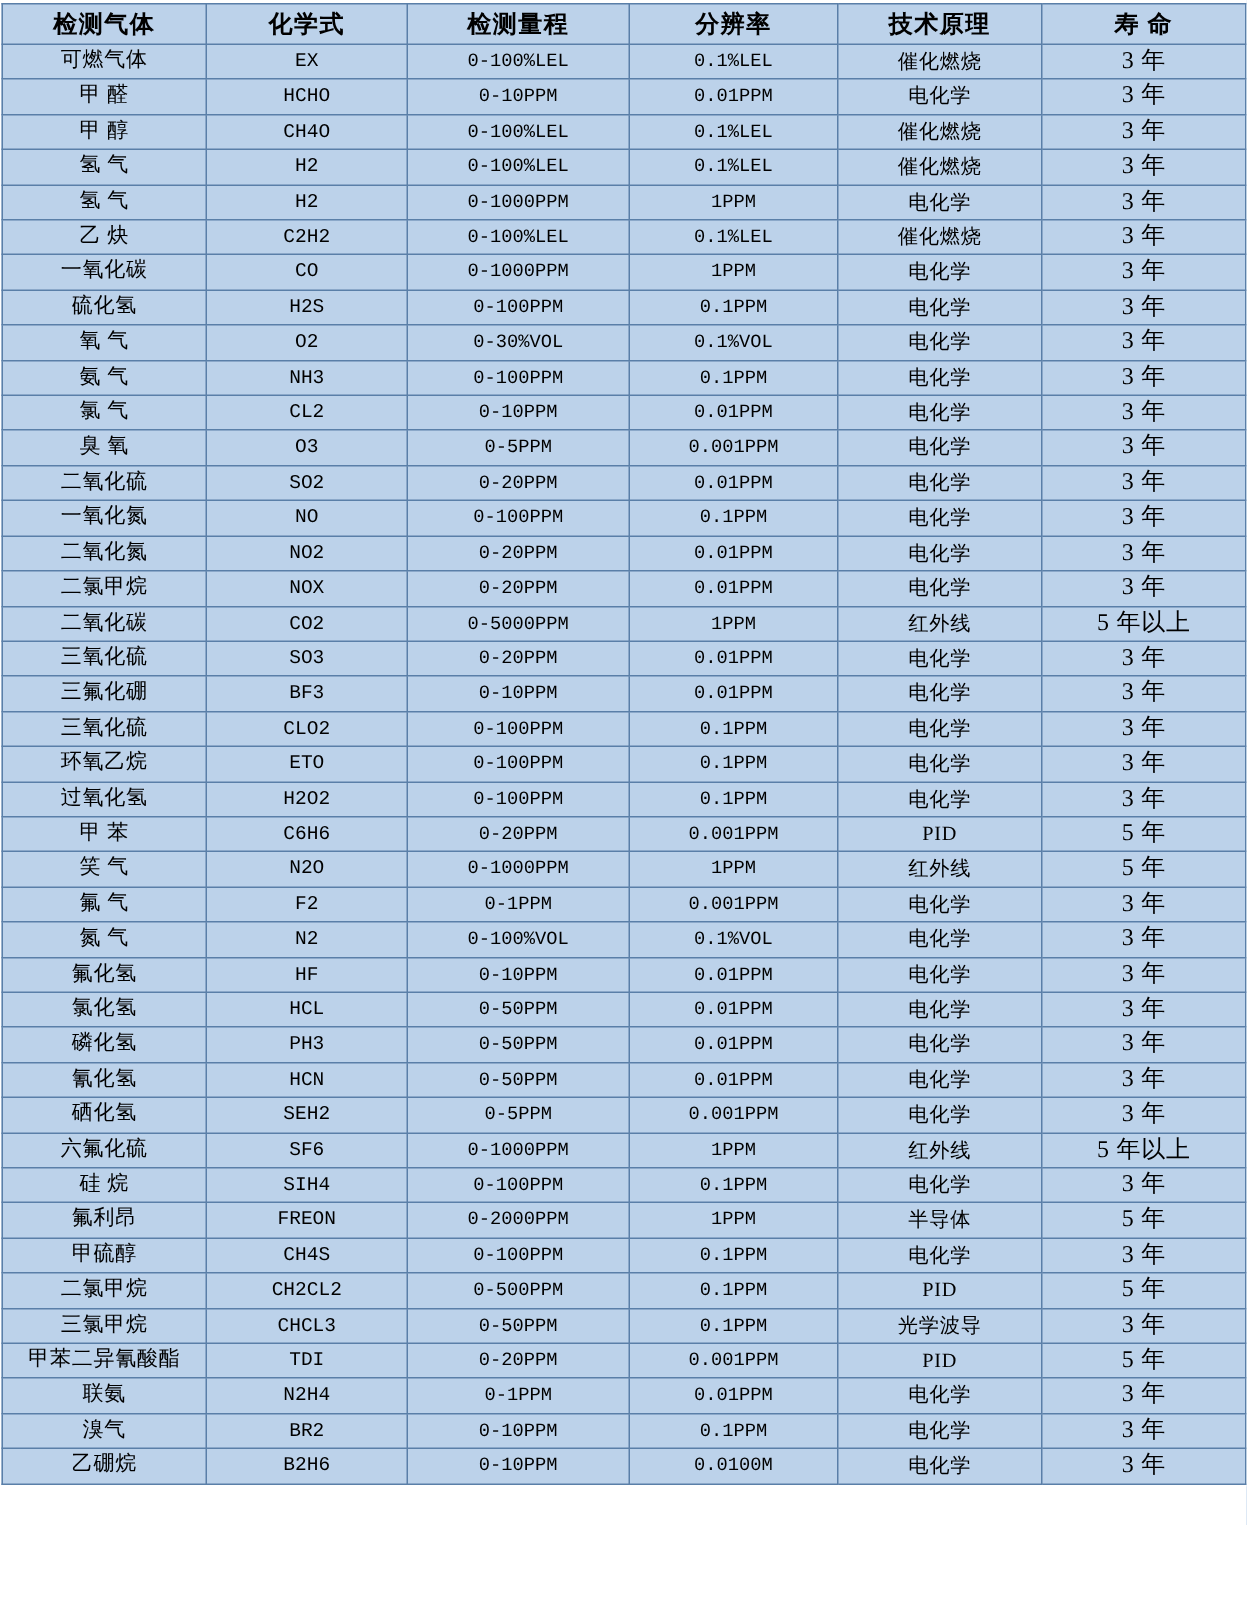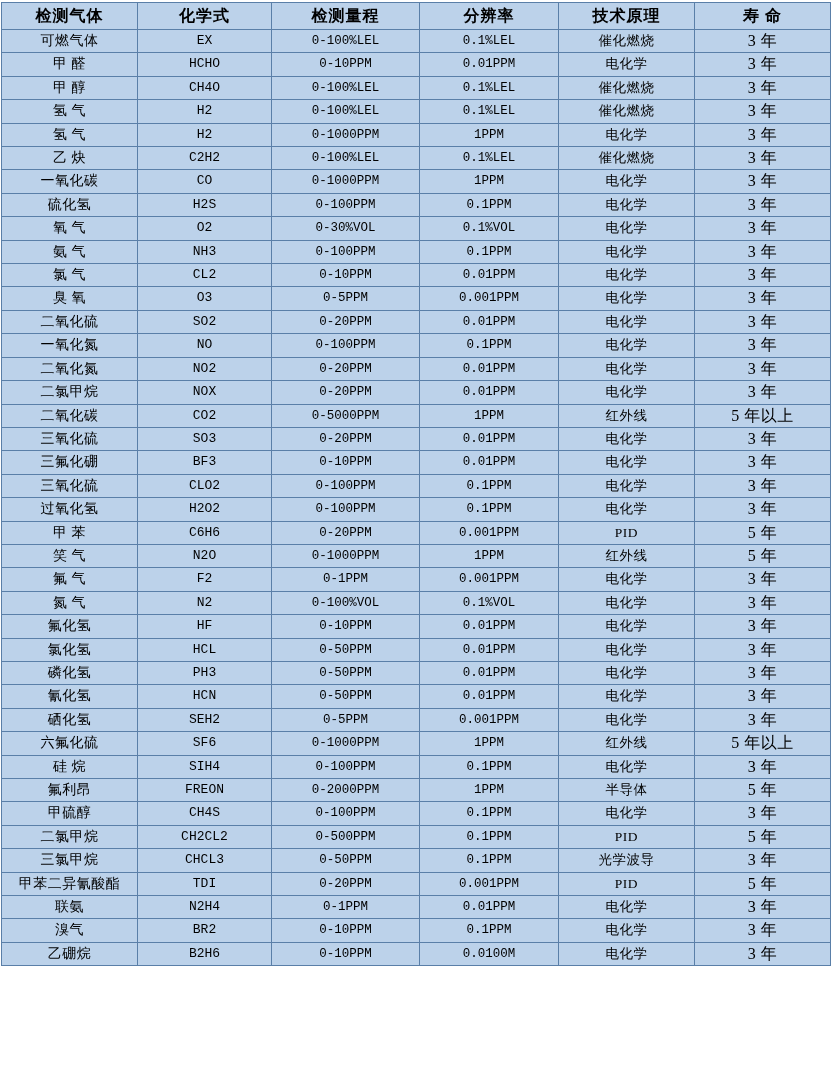--- a/index.html
+++ b/index.html
@@ -254,20 +254,28 @@
         </tr>
         <tr>
           <td class="name">三氧化硫</td>
           <td class="formula">CLO2</td>
           <td class="range">0-100PPM</td>
           <td class="res">0.1PPM</td>
           <td class="tech">电化学</td>
           <td class="life">3 年</td>
         </tr>
         <tr>
+          <td class="name">环氧乙烷</td>
+          <td class="formula">ETO</td>
+          <td class="range">0-100PPM</td>
+          <td class="res">0.1PPM</td>
+          <td class="tech">电化学</td>
+          <td class="life">3 年</td>
+        </tr>
+        <tr>
           <td class="name">过氧化氢</td>
           <td class="formula">H2O2</td>
           <td class="range">0-100PPM</td>
           <td class="res">0.1PPM</td>
           <td class="tech">电化学</td>
           <td class="life">3 年</td>
         </tr>
         <tr>
           <td class="name">甲 苯</td>
           <td class="formula">C6H6</td>

